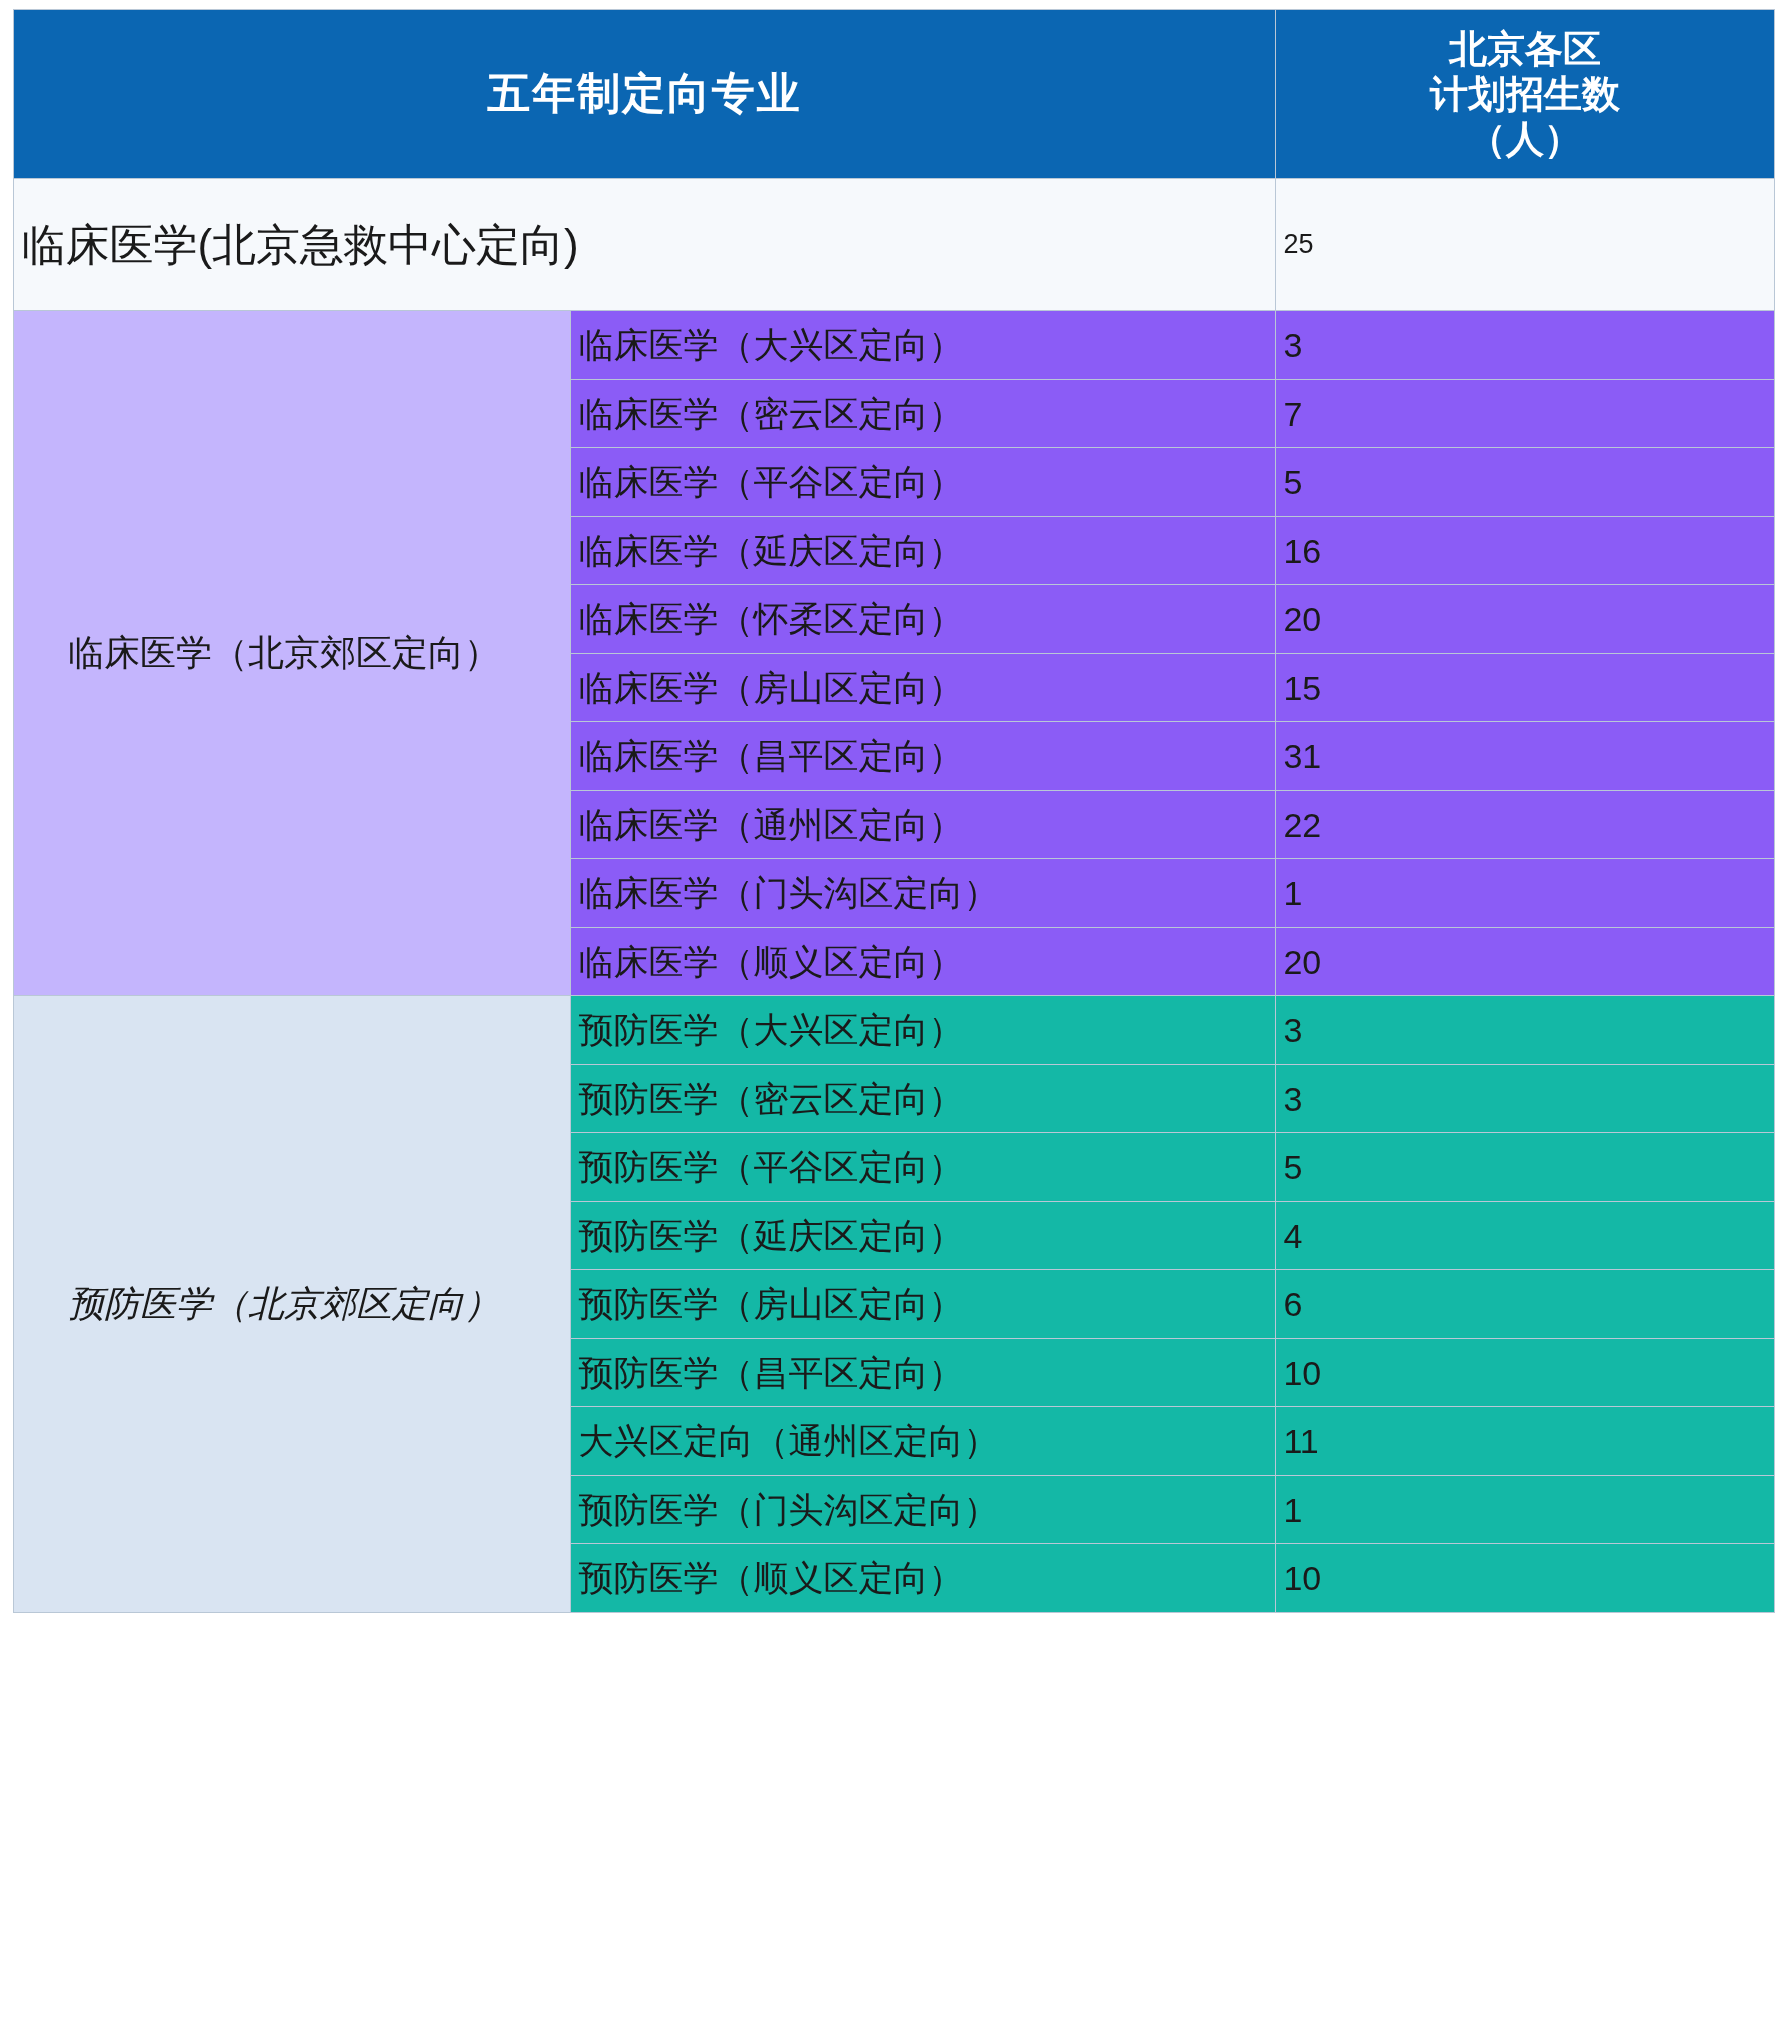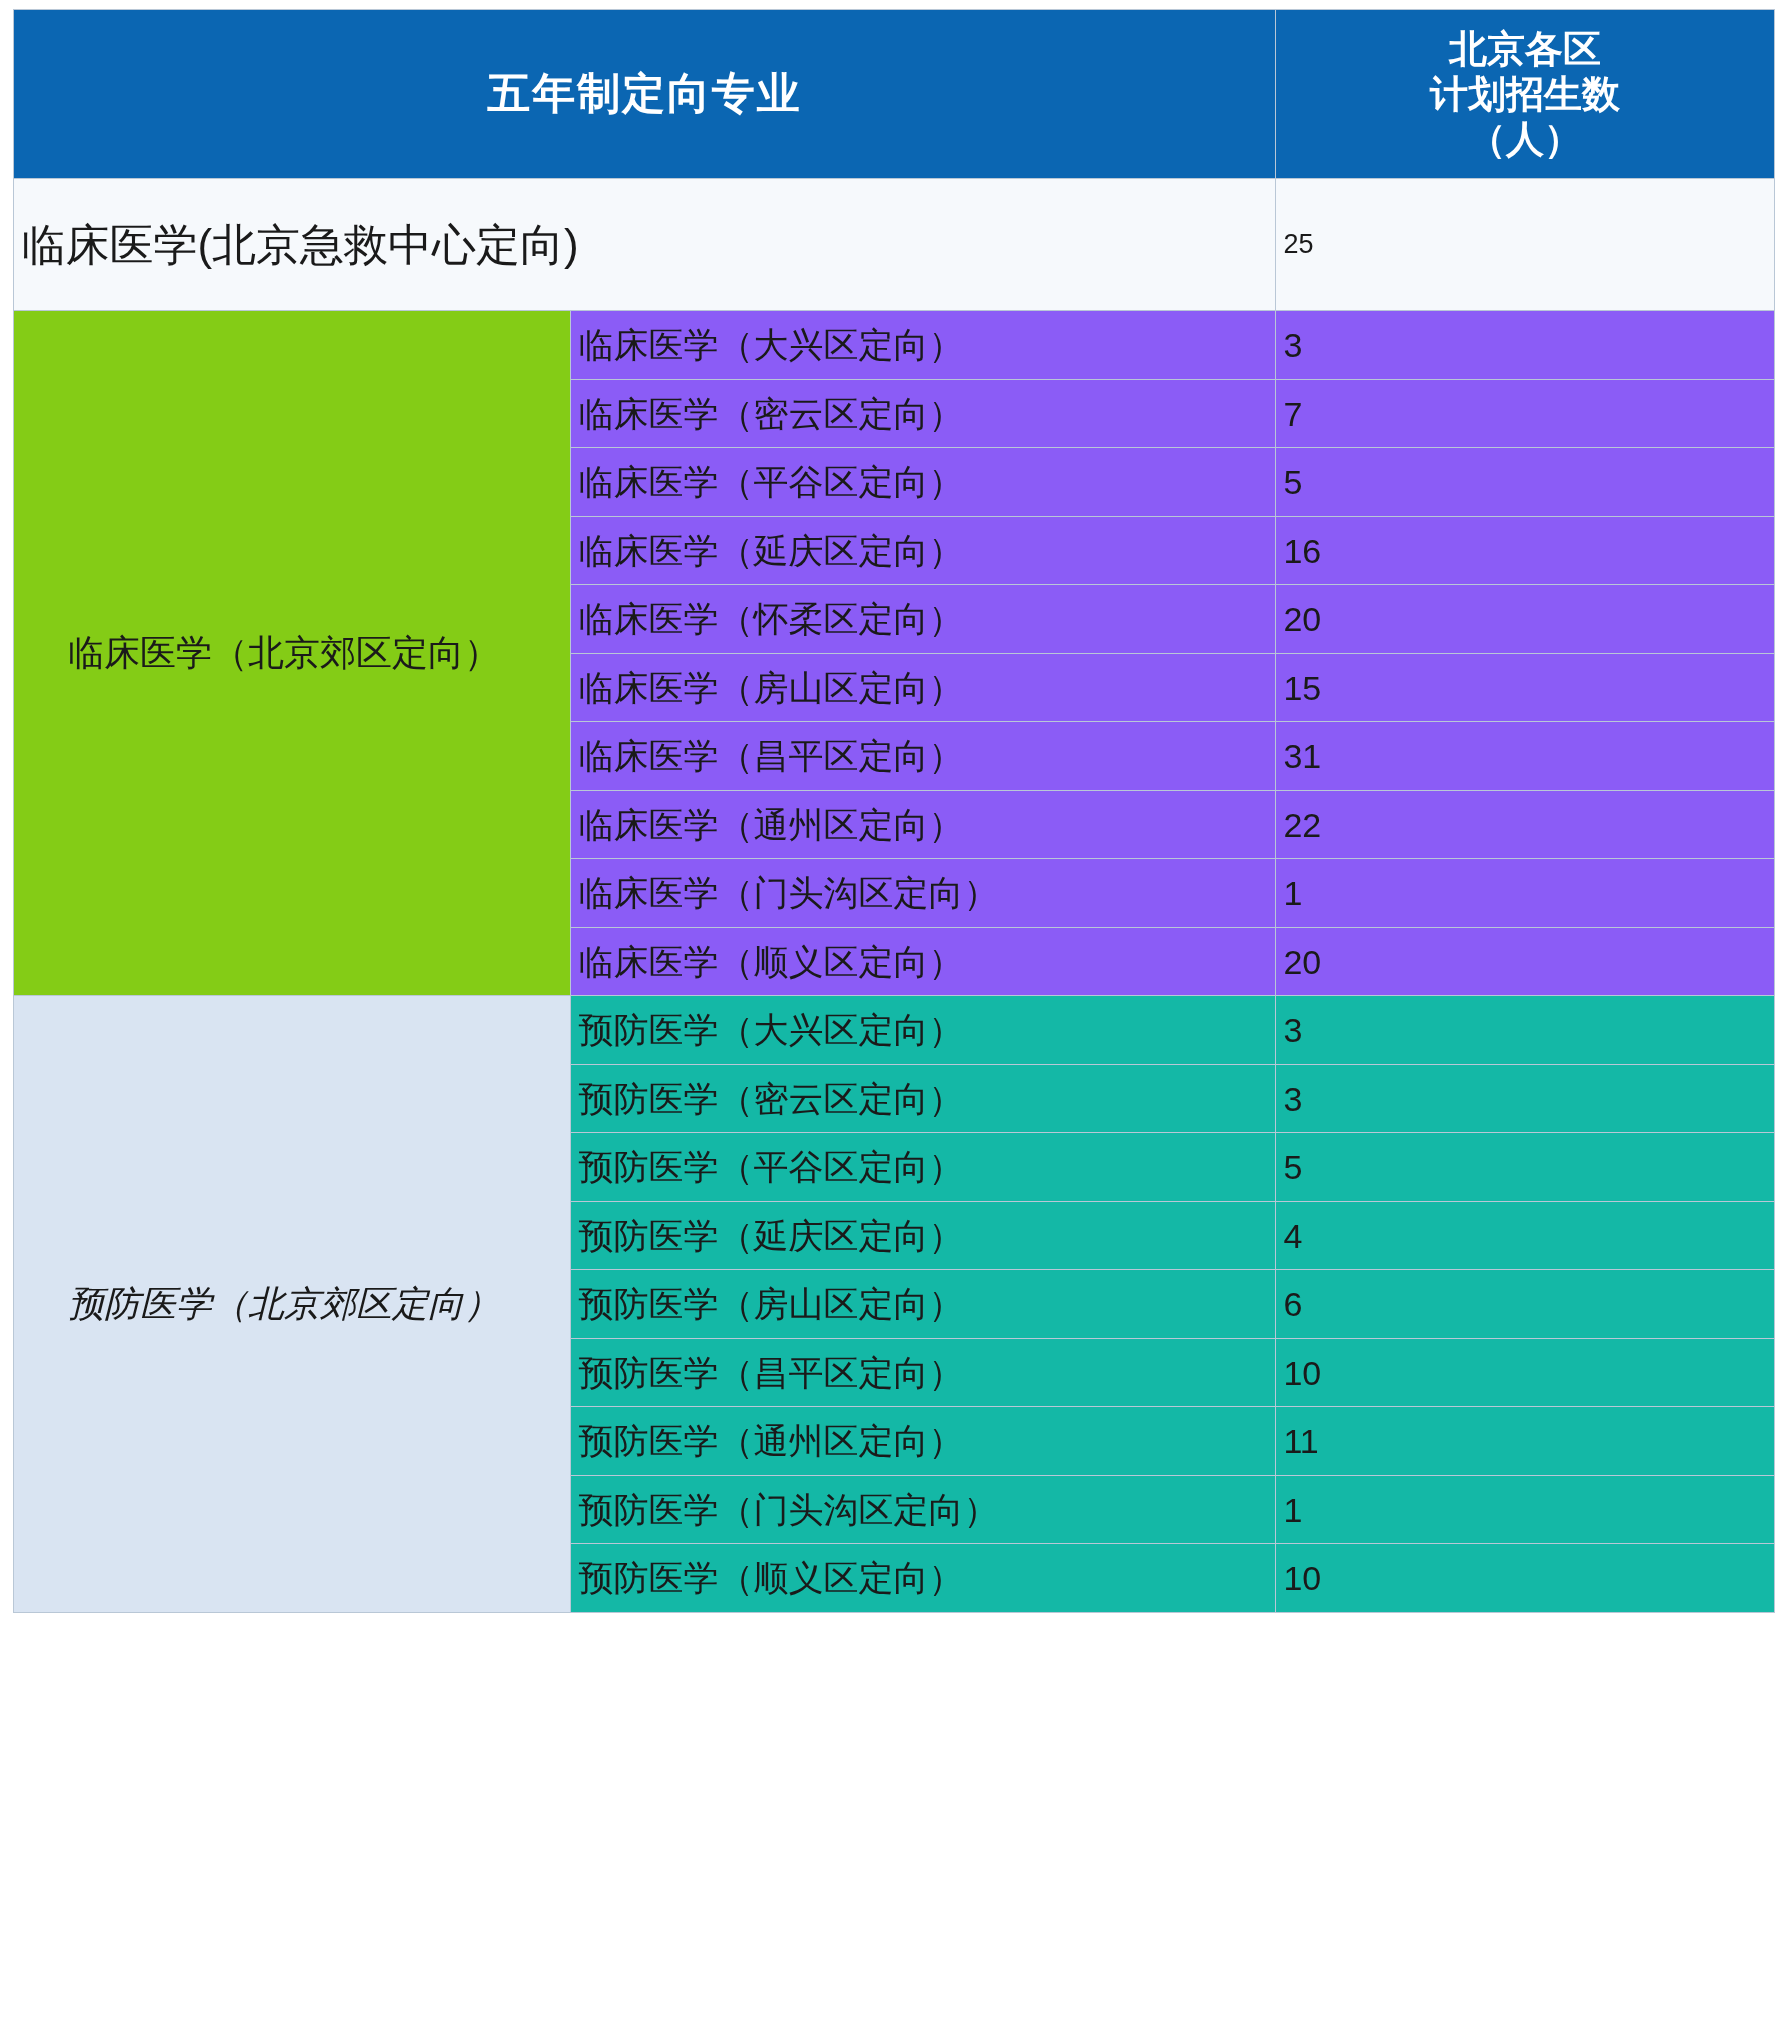--- a/index.html
+++ b/index.html
@@ -60,21 +60,21 @@
     font-size: 44px;
   }
   tr.row-top td.num { font-size: 27px; }
 
   td.group-cell {
     background: #e7ecf4;
     font-size: 36px;
     padding: 9.3px 54px;
     line-height: 1.35;
   }
-  td.group-cell.group-prev { background: #84cc16; }
+  td.group-cell.group-prev { background: #c4b5fd; }
   td.group-cell.group-pub { background: #d9e4f2; font-style: italic; }
 
   tr.clinic td.major, tr.clinic td.num { background: #8b5cf6; }
   tr.prevent td.major, tr.prevent td.num { background: #14b8a6; }
 
   td.major { font-size: 35px; white-space: nowrap; }
   td.num   { font-size: 34px; }
 </style>
 </head>
 <body>
@@ -164,21 +164,21 @@
       </tr>
       <tr class="prevent">
         <td class="major">预防医学（房山区定向）</td>
         <td class="num">6</td>
       </tr>
       <tr class="prevent">
         <td class="major">预防医学（昌平区定向）</td>
         <td class="num">10</td>
       </tr>
       <tr class="prevent">
-        <td class="major">预防医学（通州区定向）</td>
+        <td class="major">大兴区定向（通州区定向）</td>
         <td class="num">11</td>
       </tr>
       <tr class="prevent">
         <td class="major">预防医学（门头沟区定向）</td>
         <td class="num">1</td>
       </tr>
       <tr class="prevent">
         <td class="major">预防医学（顺义区定向）</td>
         <td class="num">10</td>
       </tr>

